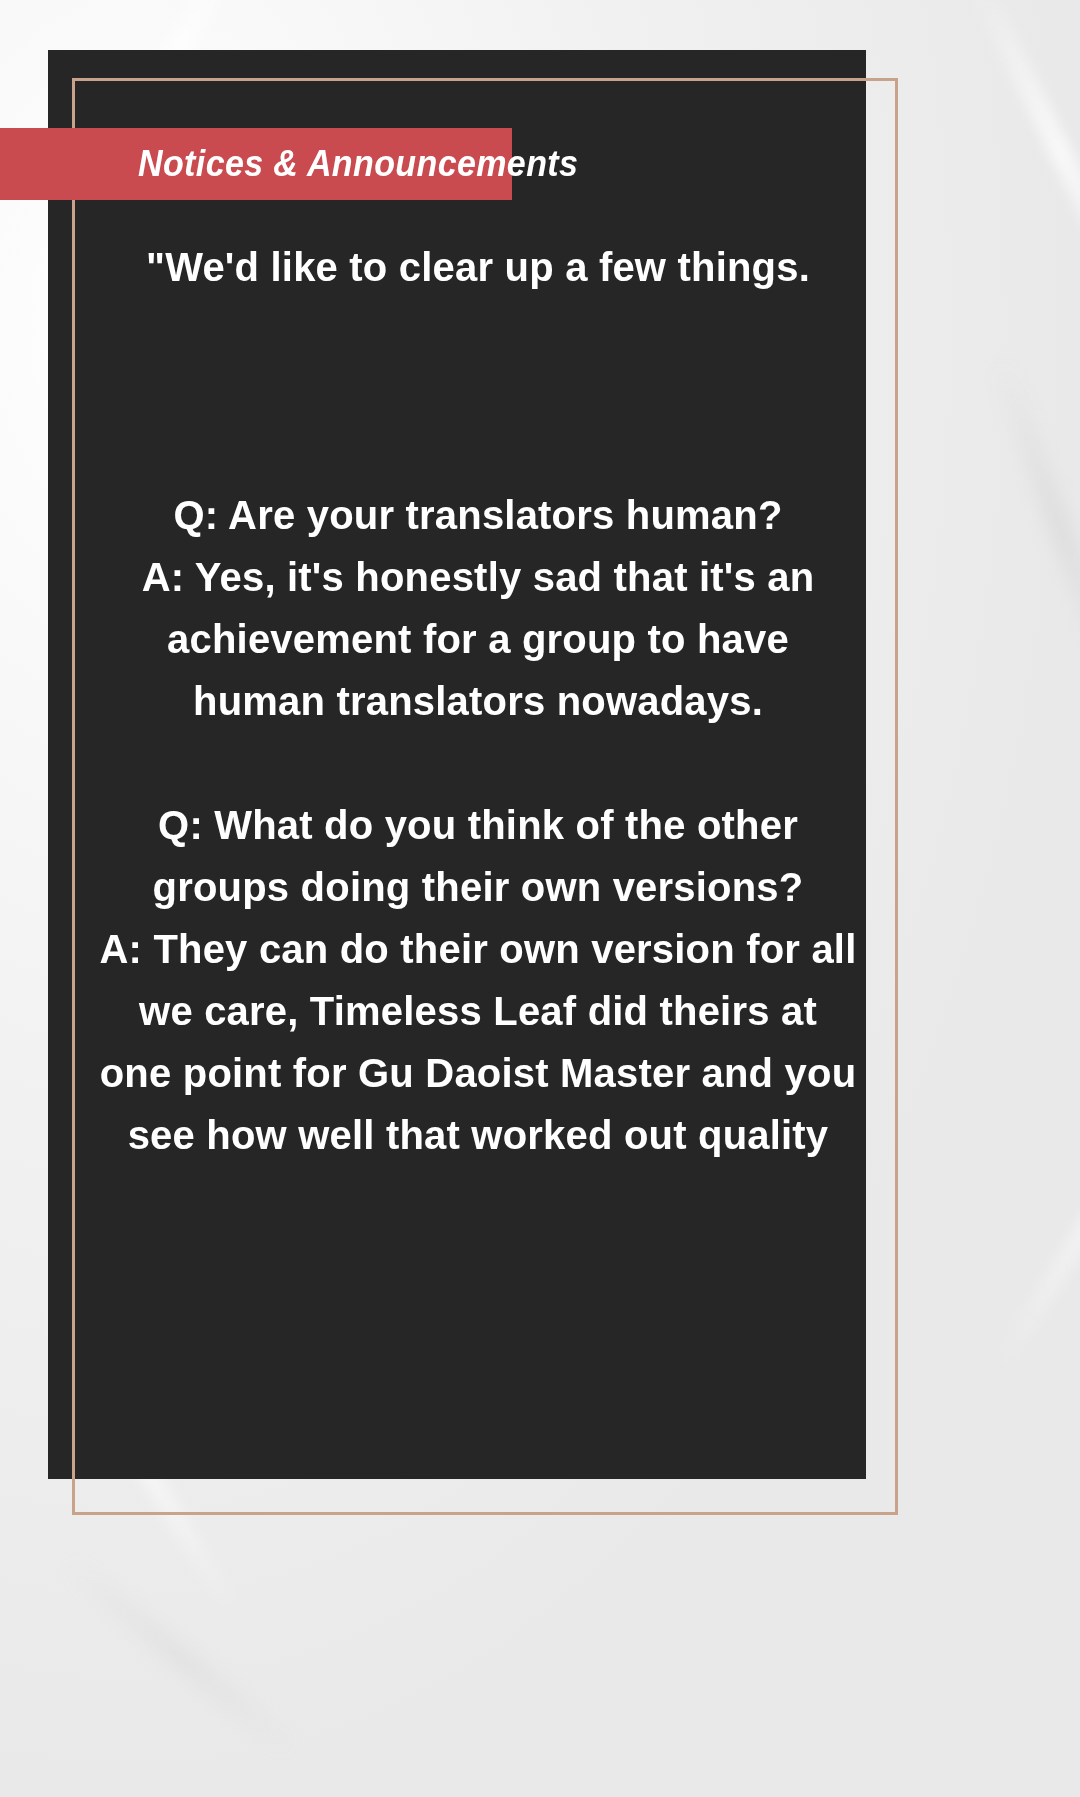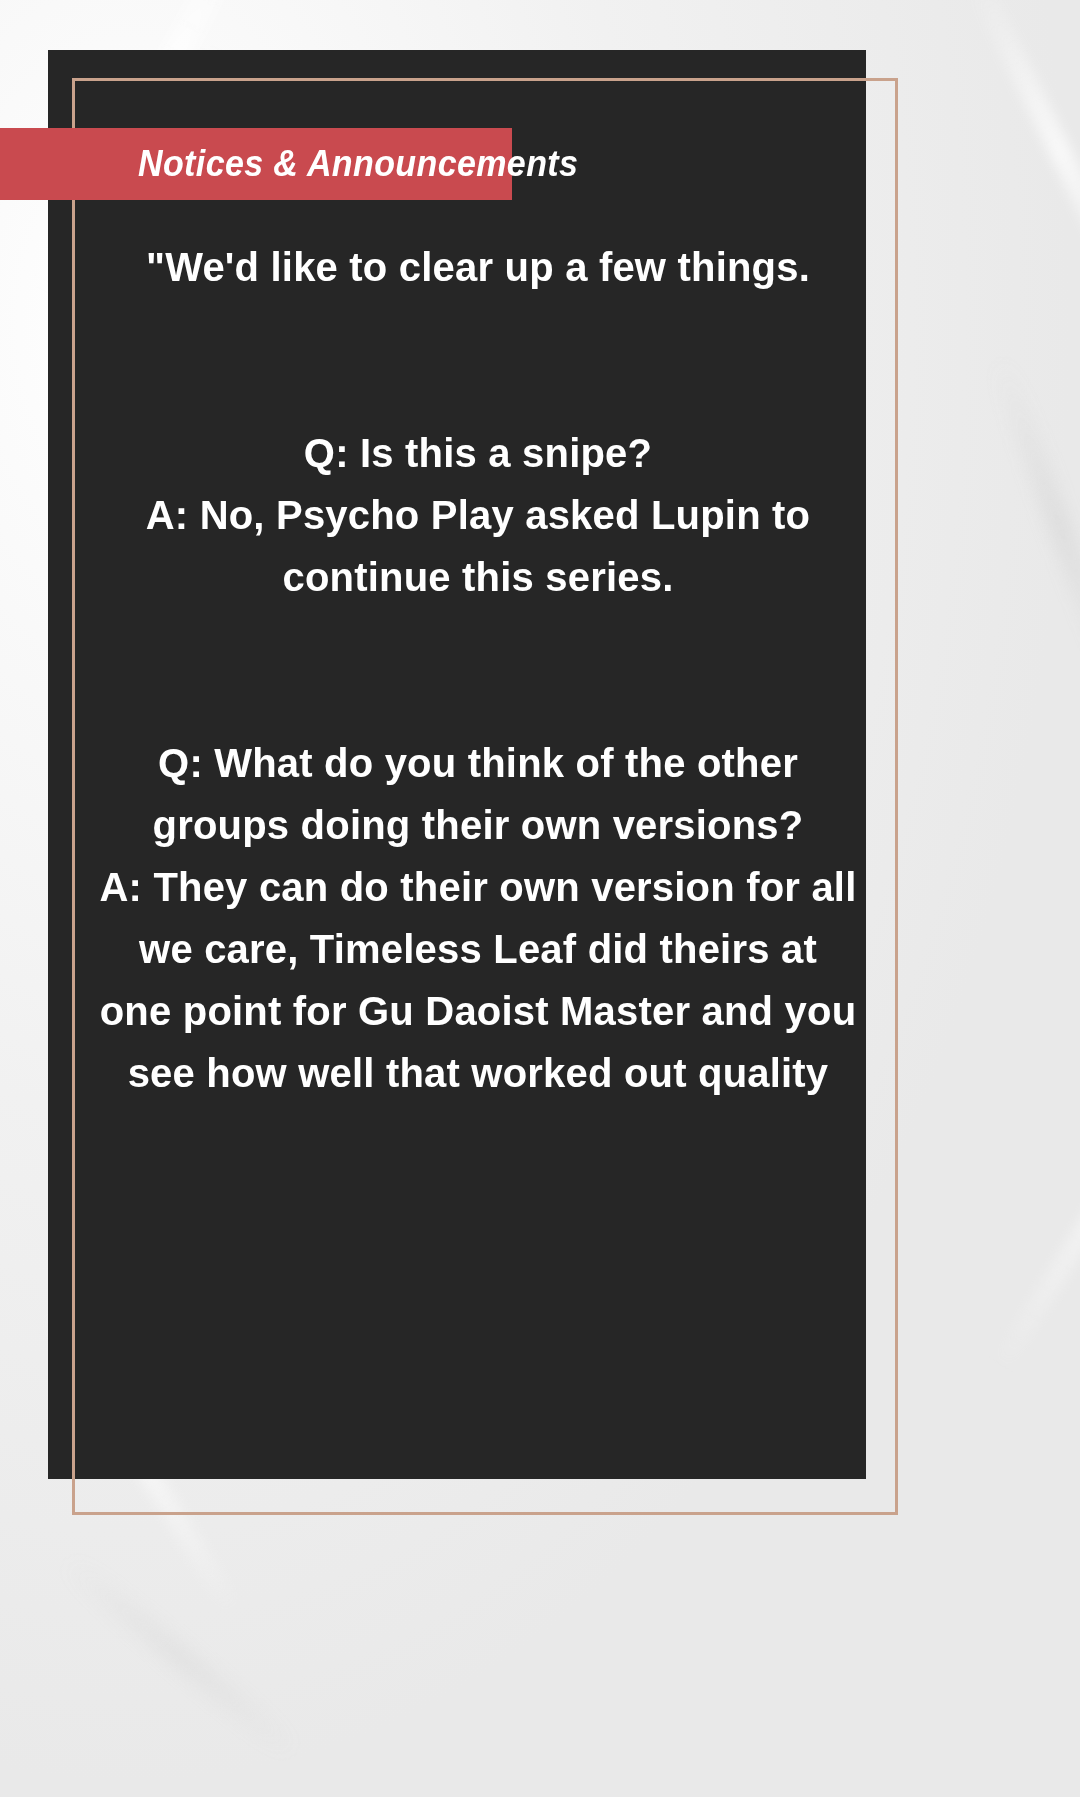--- a/index.html
+++ b/index.html
@@ -132,21 +132,21 @@
   <div class="frame"></div>
 
   <div class="ribbon">
     <div class="ribbon-title">Notices &amp; Announcements</div>
   </div>
 
   <div class="body-block">
     <p class="para">"We'd like to clear up a few things.</p>
     <div class="gap"></div>
     <div class="gap"></div>
-    <p class="para">Q: Is this a snipe?
-A: No, Psycho Play asked Lupin to continue this series.</p>
     <div class="gap"></div>
+    <p class="para">Q: Are your translators human?
+A: Yes, it's honestly sad that it's an achievement for a group to have human translators nowadays.</p>
     <div class="gap"></div>
     <p class="para">Q: What do you think of the other groups doing their own versions?
 A: They can do their own version for all we care, Timeless Leaf did theirs at one point for Gu Daoist Master and you see how well that worked out quality</p>
   </div>
 
 </div>
 
 </body></html>

